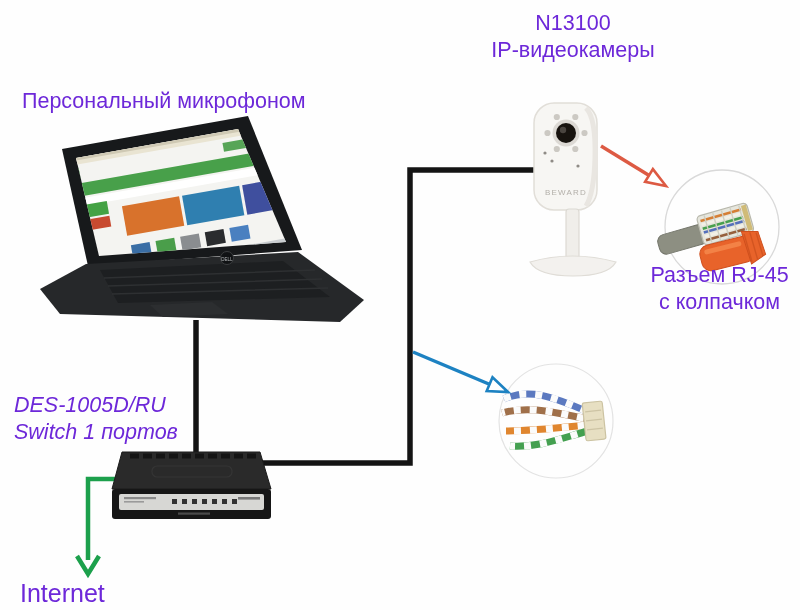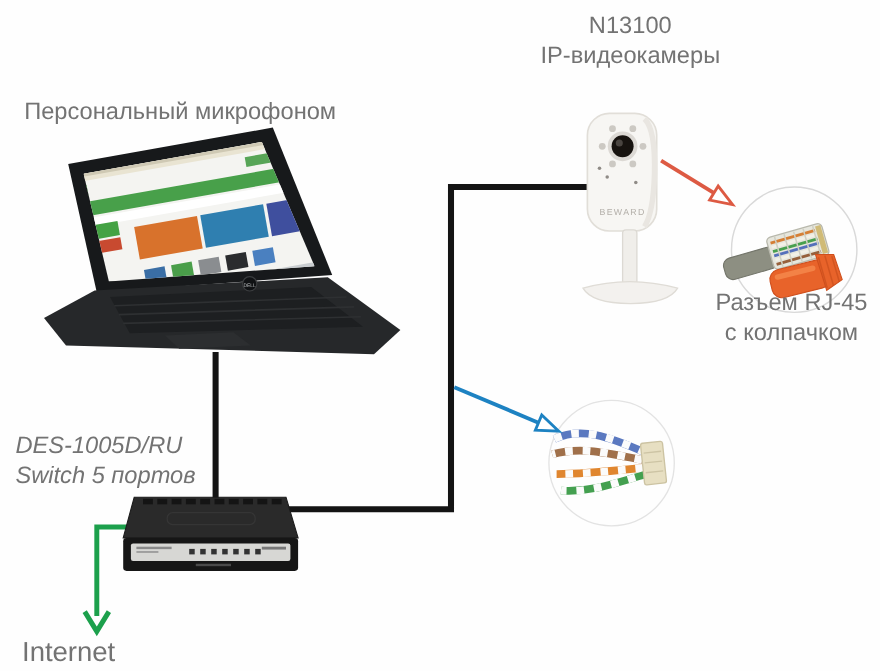--- a/index.html
+++ b/index.html
@@ -1,20 +1,20 @@
 <!DOCTYPE html>
 <html><head>
 <meta charset="utf-8">
 <style>
   html,body{margin:0;padding:0;}
   body{width:800px;height:610px;background:#ffffff;overflow:hidden;position:relative;
        font-family:"Liberation Sans","DejaVu Sans",sans-serif;}
   .canvas{position:absolute;inset:0;width:800px;height:610px;background:#fefefe;}
   svg{position:absolute;left:0;top:0;}
-  .lbl{position:absolute;color:#737373;white-space:nowrap;}
+  .lbl{position:absolute;color:#6d28d9;white-space:nowrap;}
   .lbl.center{text-align:center;white-space:normal;}
   .fs21{font-size:21.5px;line-height:26.5px;}
   .fs25{font-size:25px;line-height:28px;}
 </style>
 </head>
 <body>
 
 <div class="canvas">
 
 <svg width="800" height="610" viewBox="0 0 800 610">
@@ -194,19 +194,19 @@
   <div>IP-видеокамеры</div>
 </div>
 
 <div class="lbl center fs21" style="left:612px;top:262px;width:215px;">
   <div>Разъем RJ-45</div>
   <div>с колпачком</div>
 </div>
 
 <div class="lbl fs21" style="left:14px;top:392px;font-style:italic;">
   <div>DES-1005D/RU</div>
-  <div>Switch 5 портов</div>
+  <div>Switch 1 портов</div>
 </div>
 
 
 <div class="lbl fs25" style="left:20px;top:579px;">Internet</div>
 
 </div>
 
 </body></html>

